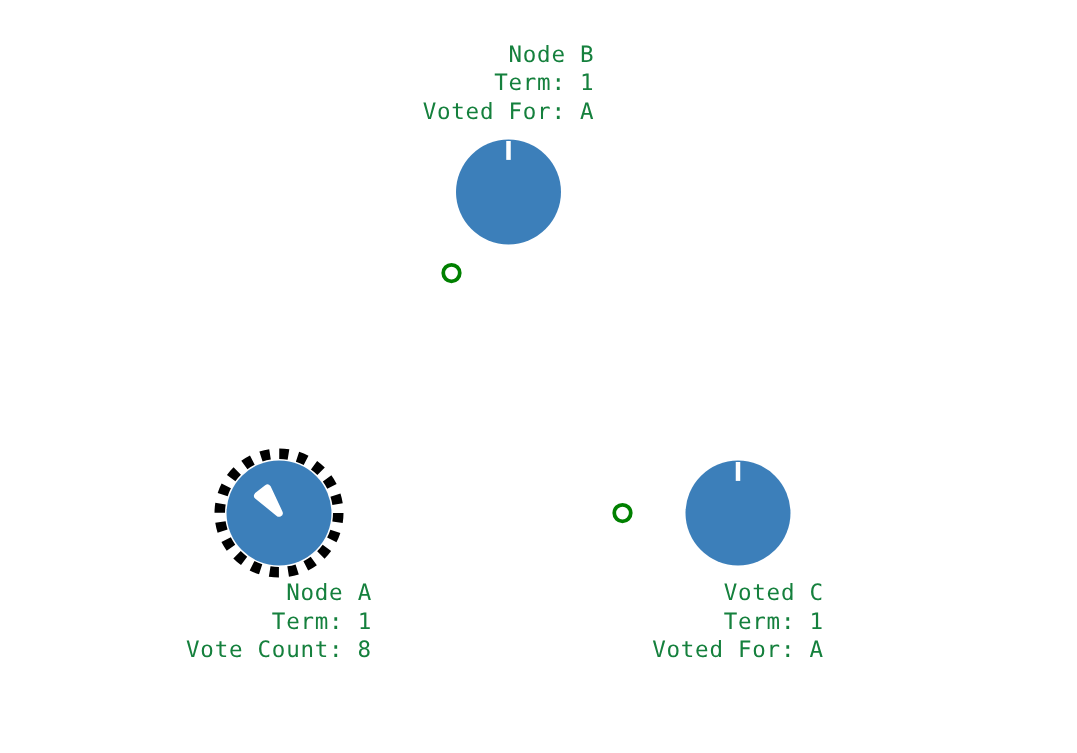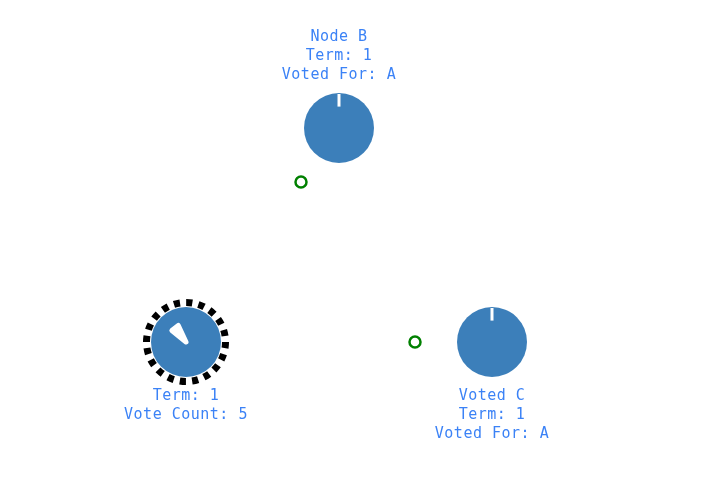--- a/index.html
+++ b/index.html
@@ -26,22 +26,22 @@
     left: 0;
     top: 0;
     transform: translate(-50%, -50%);
     overflow: visible;
   }
   .node-label {
     position: absolute;
     left: 50%;
     transform: translateX(-50%);
     white-space: nowrap;
-    text-align: center;
-    color: #3b82f6;
+    text-align: right;
+    color: #15803d;
     font-size: 15px;
     line-height: 19px;
     letter-spacing: 0.5px;
   }
   .node-label.above {
     bottom: 44px;
   }
   .node-label.below {
     top: 44px;
   }
@@ -77,22 +77,23 @@
         <span class="label-line">Voted For: A</span>
       </div>
     </div>
     <div class="node" style="left: 186px; top: 342px;">
       <svg width="98" height="98" viewBox="0 0 98 98" class="node-svg">
         <circle cx="49" cy="49" r="39.5" fill="none" stroke="#000000" stroke-width="7" stroke-dasharray="6.20 6.20"></circle>
         <circle cx="49" cy="49" r="35" fill="#3c7fba"></circle>
         <path d="M 49 49 L 34.86 37.55 L 41.31 32.51 Z" fill="#ffffff" stroke="#ffffff" stroke-width="5" stroke-linejoin="round"></path>
       </svg>
       <div class="node-label below">
+        <span class="label-line">Node A</span>
         <span class="label-line">Term: 1</span>
-        <span class="label-line">Vote Count: 5</span>
+        <span class="label-line">Vote Count: 8</span>
       </div>
     </div>
     <div class="node" style="left: 492px; top: 342px;">
       <svg width="98" height="98" viewBox="0 0 98 98" class="node-svg">
         <circle cx="49" cy="49" r="35" fill="#3c7fba"></circle>
         <line x1="49" y1="27.6" x2="49.00" y2="15.00" stroke="#ffffff" stroke-width="3"></line>
       </svg>
       <div class="node-label below">
         <span class="label-line">Voted C</span>
         <span class="label-line">Term: 1</span>

